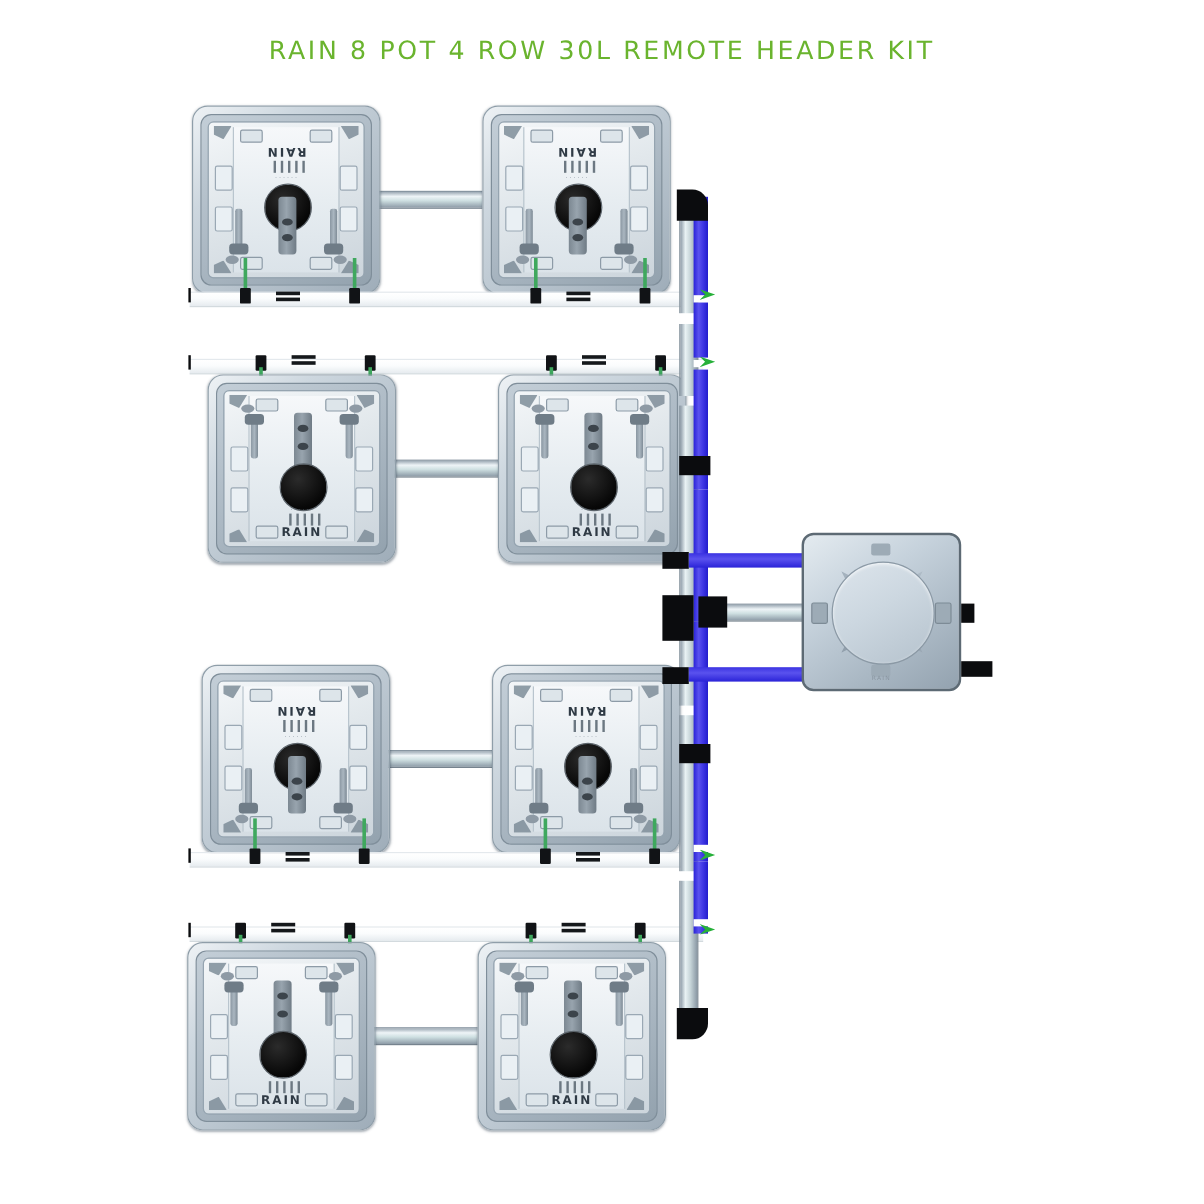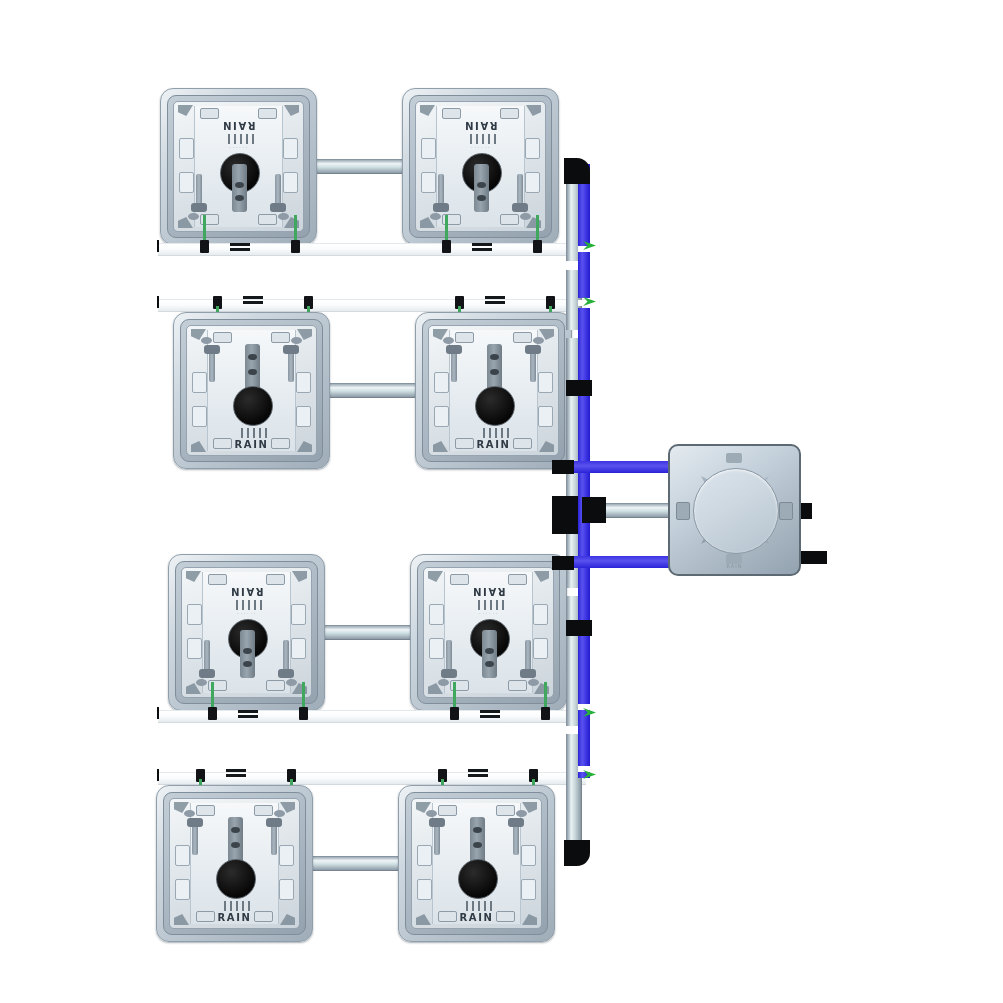--- a/index.html
+++ b/index.html
@@ -154,20 +154,21 @@
   .tank .micro{
     position:absolute;left:0;right:0;bottom:7px;text-align:center;
     font-size:5px;color:#8a96a1;letter-spacing:1px;font-family:"DejaVu Sans",sans-serif;
   }
 </style>
 </head>
 <body>
 
 <div id="stage">
 
+  <div class="title">RAIN 8 POT 4 ROW 30L REMOTE HEADER KIT</div>
 
   <div class="hpipe" style="left:310px;top:159px;width:92px;"></div>
 
   <div class="pot" style="left:160px;top:88px;">
     <div class="shell"></div>
     <div class="bevel"></div>
     <div class="lid">
       <div class="panel"></div>
       <div class="ctab tl"></div>
       <div class="ctab tr"></div>

